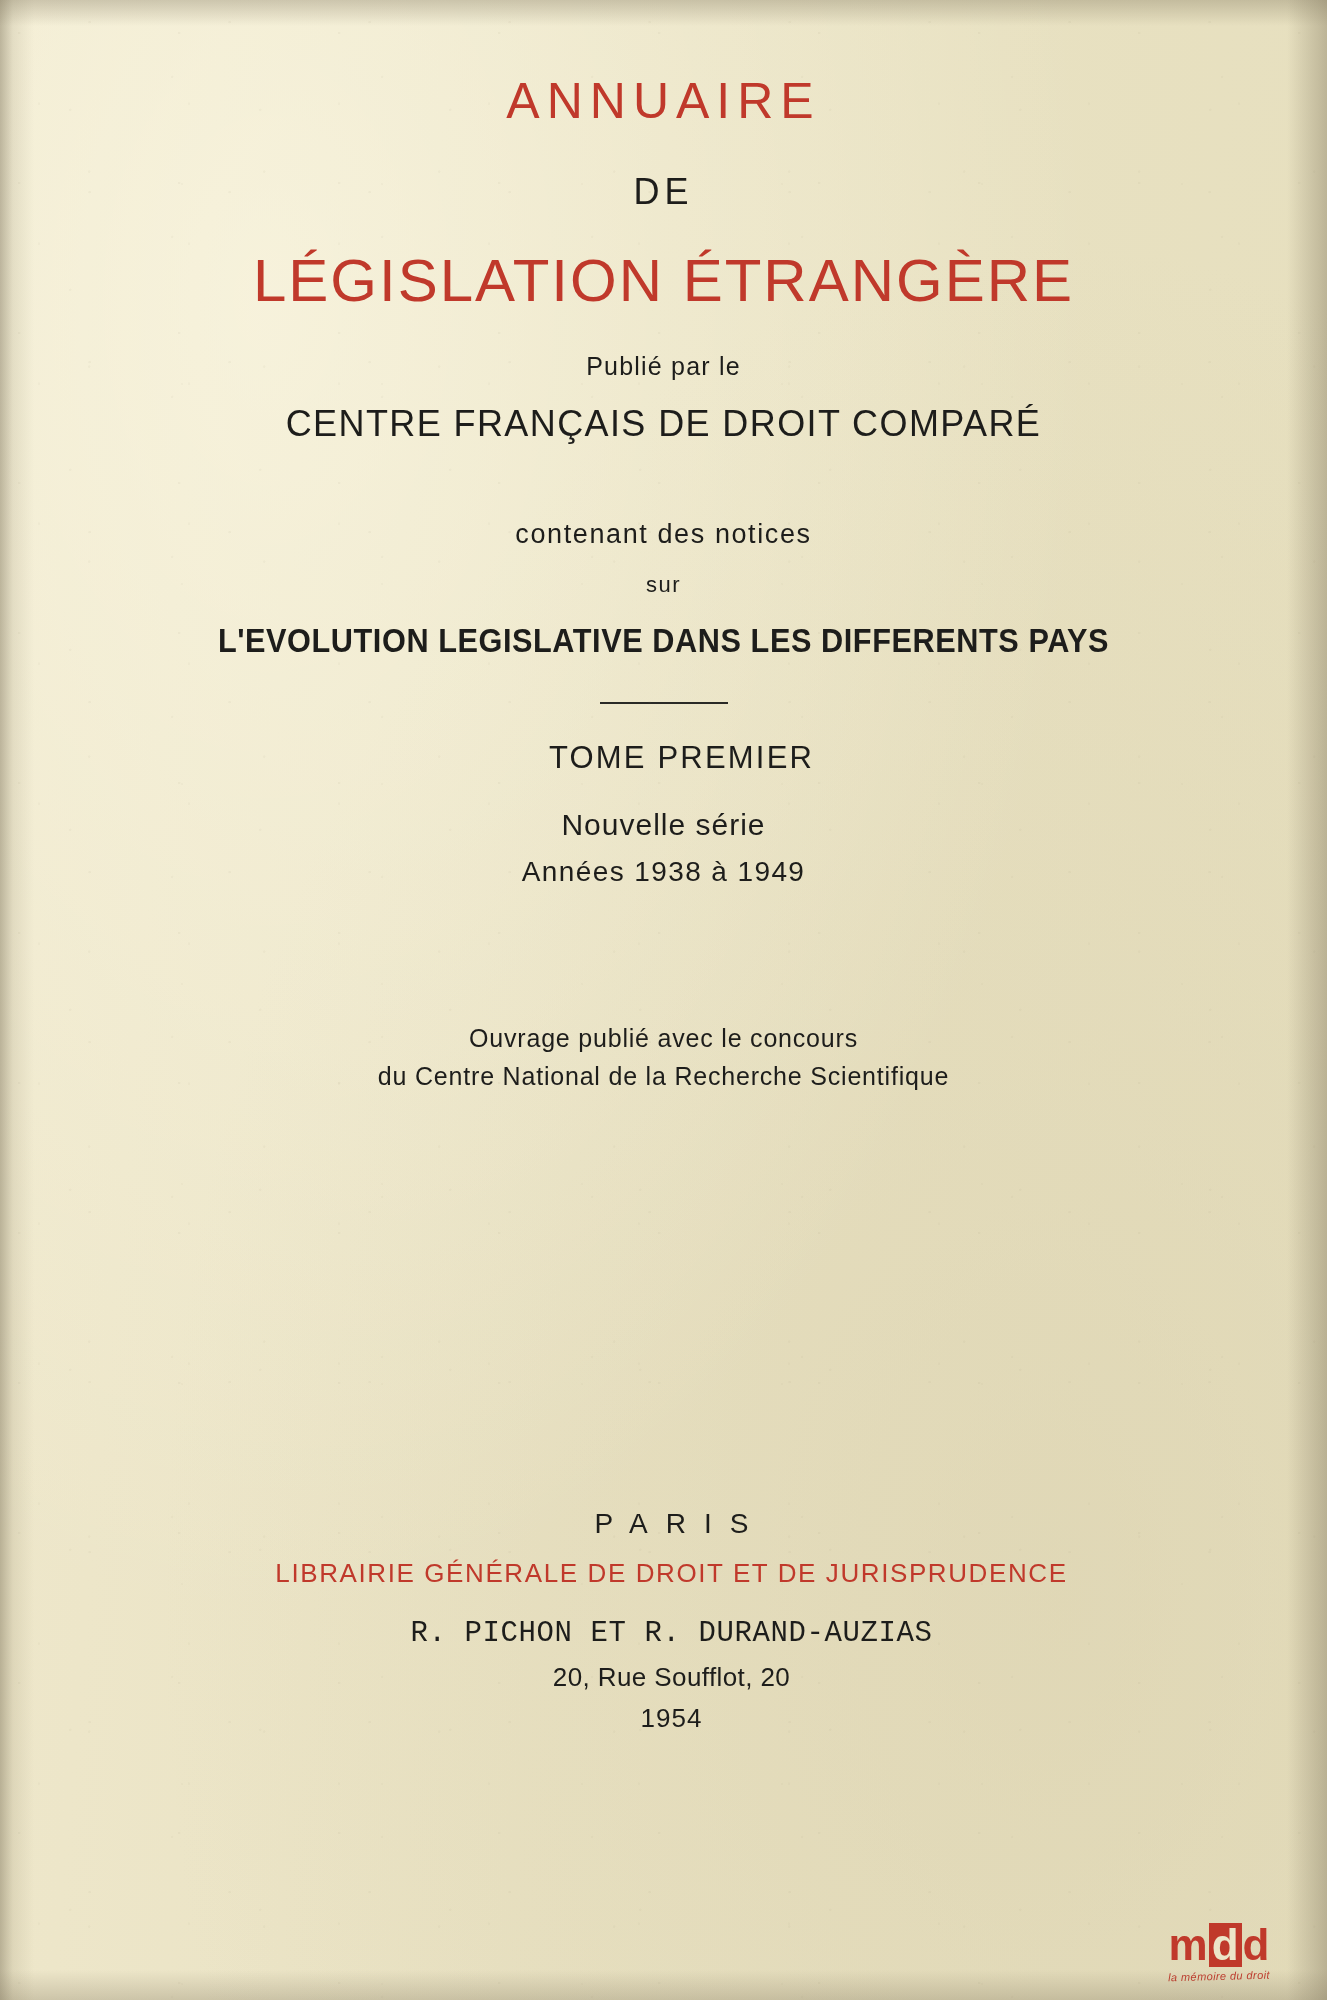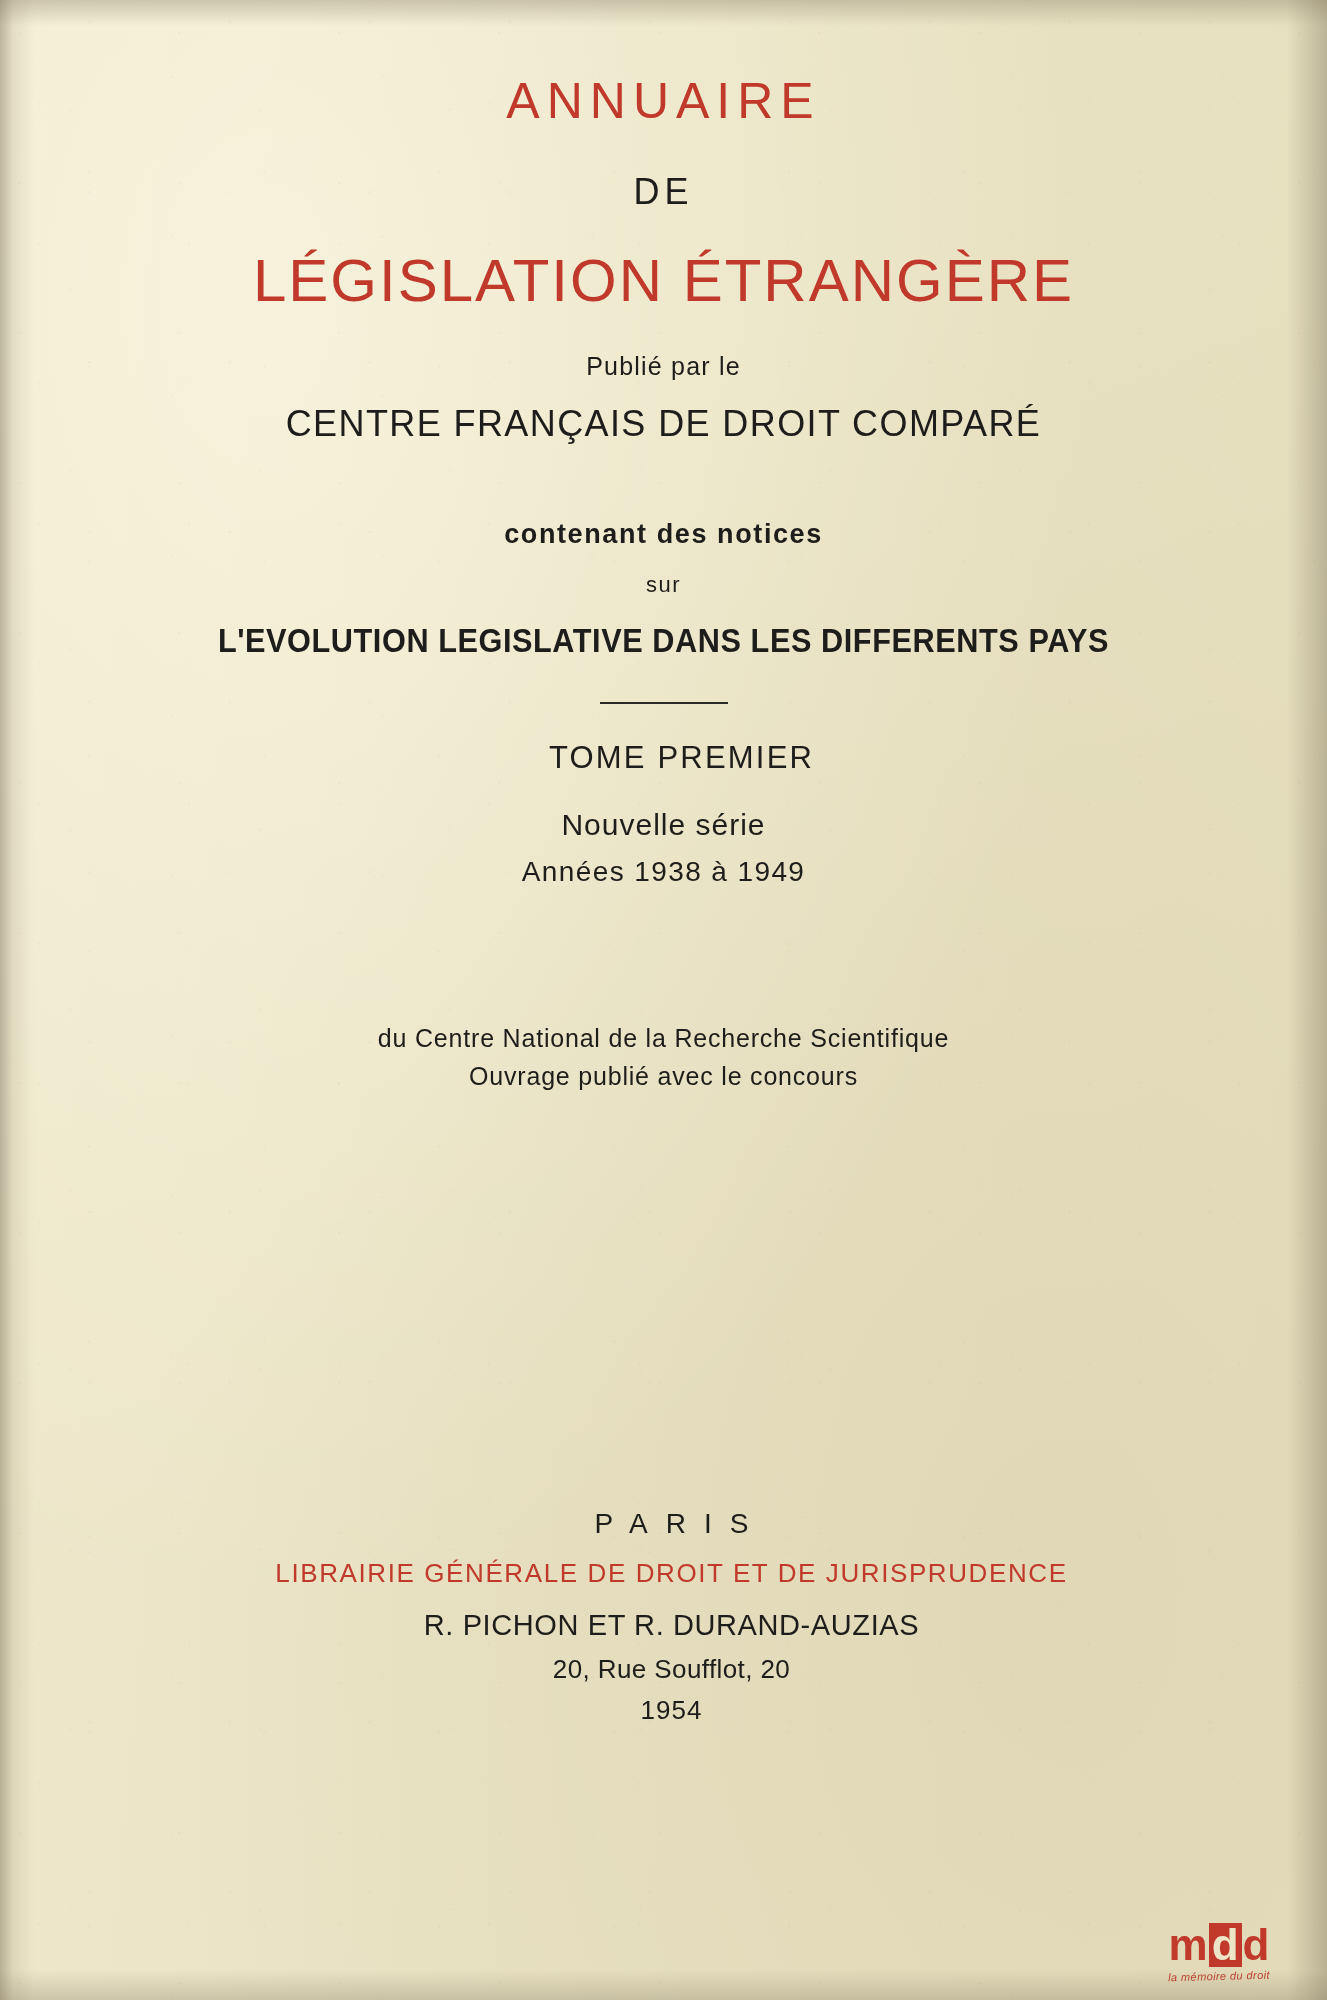--- a/index.html
+++ b/index.html
@@ -105,21 +105,20 @@
   }
   .t-centre {
     margin-top: 22px;
     font-size: 36px;
     letter-spacing: 1.4px;
   }
   .t-contenant {
     margin-top: 74px;
     font-size: 27px;
     letter-spacing: 1.6px;
-    font-weight: bold;
   }
   .t-sur {
     margin-top: 22px;
     font-size: 22px;
     letter-spacing: 1.5px;
   }
   .t-evolution {
     margin-top: 24px;
     font-size: 33px;
     font-weight: bold;
@@ -165,23 +164,24 @@
     font-size: 28px;
     letter-spacing: 18px;
     text-indent: 18px;
   }
   .f-librairie {
     margin-top: 18px;
     font-size: 26px;
     letter-spacing: 1.6px;
   }
   .f-pichon {
-    margin-top: 20px;
+    margin-top: 28px;
     font-size: 29px;
     letter-spacing: 0.6px;
+    font-family: Liberation Mono, monospace;
   }
   .f-rue {
     margin-top: 12px;
     font-size: 26px;
     letter-spacing: 0.4px;
   }
   .f-year {
     margin-top: 10px;
     font-size: 26px;
     letter-spacing: 1px;
@@ -237,22 +237,22 @@
     <div class="t-sur black">sur</div>
     <div class="t-evolution black">L'EVOLUTION LEGISLATIVE DANS LES DIFFERENTS PAYS</div>
 
     <div class="rule"></div>
 
     <div class="t-tome black">TOME PREMIER</div>
     <div class="t-nouvelle black">Nouvelle série</div>
     <div class="t-annees black">Années 1938 à 1949</div>
 
     <div class="t-ouvrage black">
+      <div>Ouvrage publié avec le concours</div>
       <div>du Centre National de la Recherche Scientifique</div>
-      <div>Ouvrage publié avec le concours</div>
     </div>
 
   </div>
 
   <div class="footer">
     <div class="f-paris black">PARIS</div>
     <div class="f-librairie red">LIBRAIRIE GÉNÉRALE DE DROIT ET DE JURISPRUDENCE</div>
     <div class="f-pichon black">R. PICHON ET R. DURAND-AUZIAS</div>
     <div class="f-rue black">20, Rue Soufflot, 20</div>
     <div class="f-year black">1954</div>

